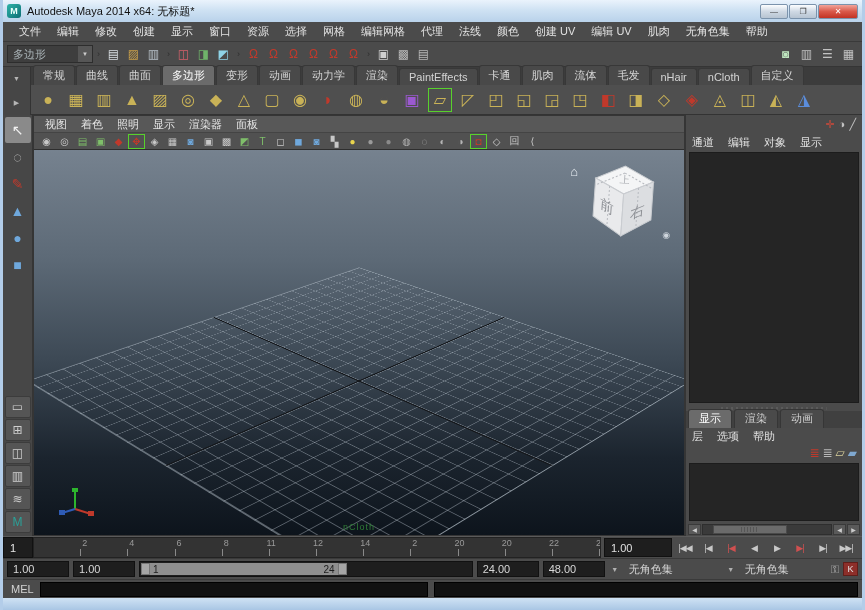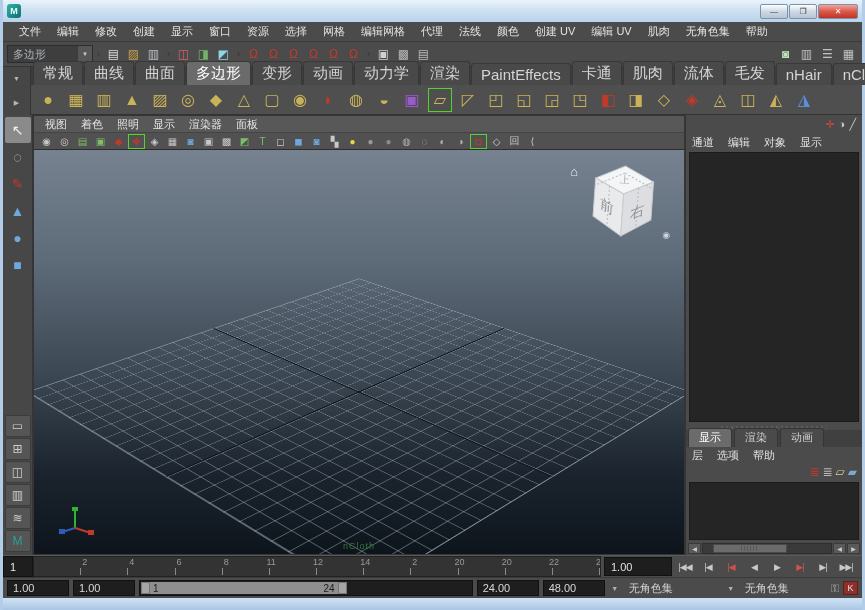--- a/index.html
+++ b/index.html
@@ -35,21 +35,21 @@
   .sl-sep { width:7px; color:#2e2e2e; font-size:9px; text-align:center; }
   .sl-icons { display:flex; gap:1px; }
   .sl-icon { width:19px; height:19px; display:flex; align-items:center; justify-content:center; font-size:12px;
     border-radius:2px; }
   .sl-right { margin-left:auto; display:flex; gap:2px; }
 
   
   .shelftab-row { height:18px; flex:0 0 18px; display:flex; align-items:flex-end; background:#3c3c3c; padding-left:30px; position:relative; }
   .shelf-gutter { position:absolute; left:0; top:0; width:28px; height:48px; background:#464646; border-right:1px solid #333;
     display:flex; flex-direction:column; align-items:center; justify-content:space-around; color:#b5b5b5; font-size:7px; }
-  .shelf-tab { padding:2px 9px 2px; font-size:15px; color:#d4d4d4; background:#494949; border:1px solid #383838;
+  .shelf-tab { padding:2px 9px 2px; font-size:11px; color:#d4d4d4; background:#494949; border:1px solid #383838;
     border-bottom:none; border-radius:3px 3px 0 0; margin-right:1px; white-space:nowrap; }
   .shelf-tab.active { background:#6b6b6b; color:#fff; }
   .shelf-row { height:30px; flex:0 0 30px; display:flex; align-items:center; gap:2px; background:#4f4f4f;
     border-bottom:1px solid #333; padding-left:32px; overflow:hidden; }
   .shelf-icon { width:26px; height:26px; display:flex; align-items:center; justify-content:center; font-size:16px; }
   .shelf-icon.bracketed { outline:1px solid #58d12c; outline-offset:-2px; }
 
   
   .main { flex:1 1 auto; display:flex; min-height:0; background:#4b4b4b; }
   .toolbox { width:30px; flex:0 0 30px; background:#474747; border-right:1px solid #353535;
@@ -161,20 +161,21 @@
     border-top:1px solid #3a3a3a; padding-left:8px; color:#c8c8c8; font-size:11px; }
   .win-bottom { height:12px; flex:0 0 12px; background:linear-gradient(#cfe2f4,#a9c6e4); }
 </style>
 </head>
 <body>
 
 <div class="window">
 
   <div class="titlebar">
     <div class="maya-logo">M</div>
+    <div class="title-text">Autodesk Maya 2014 x64: 无标题*</div>
     <div class="win-btns">
       <div class="win-btn">—</div>
       <div class="win-btn">❐</div>
       <div class="win-btn close">✕</div>
     </div>
   </div>
 
   <div class="menubar">
 
   <div class="menu-item">文件</div>
@@ -528,16 +529,21 @@
     <input class="rs-field" readonly="" value="24.00" style="">
     <input class="rs-field" readonly="" value="48.00" style="">
     <div class="rs-dd-arrow">▼</div>
     <div class="rs-dropdown">无角色集</div>
     <div class="rs-dd-arrow">▼</div>
     <div class="rs-dropdown small">无角色集</div>
     <div class="rs-icon">⚿</div>
     <div class="rs-icon red">K</div>
   </div>
 
+  <div class="commandline">
+    <div class="cmd-label">MEL</div>
+    <input class="cmd-input" value="" style="">
+    <div class="cmd-result"></div>
+  </div>
 
 
   <div class="win-bottom"></div>
 </div>
 
 </body></html>

